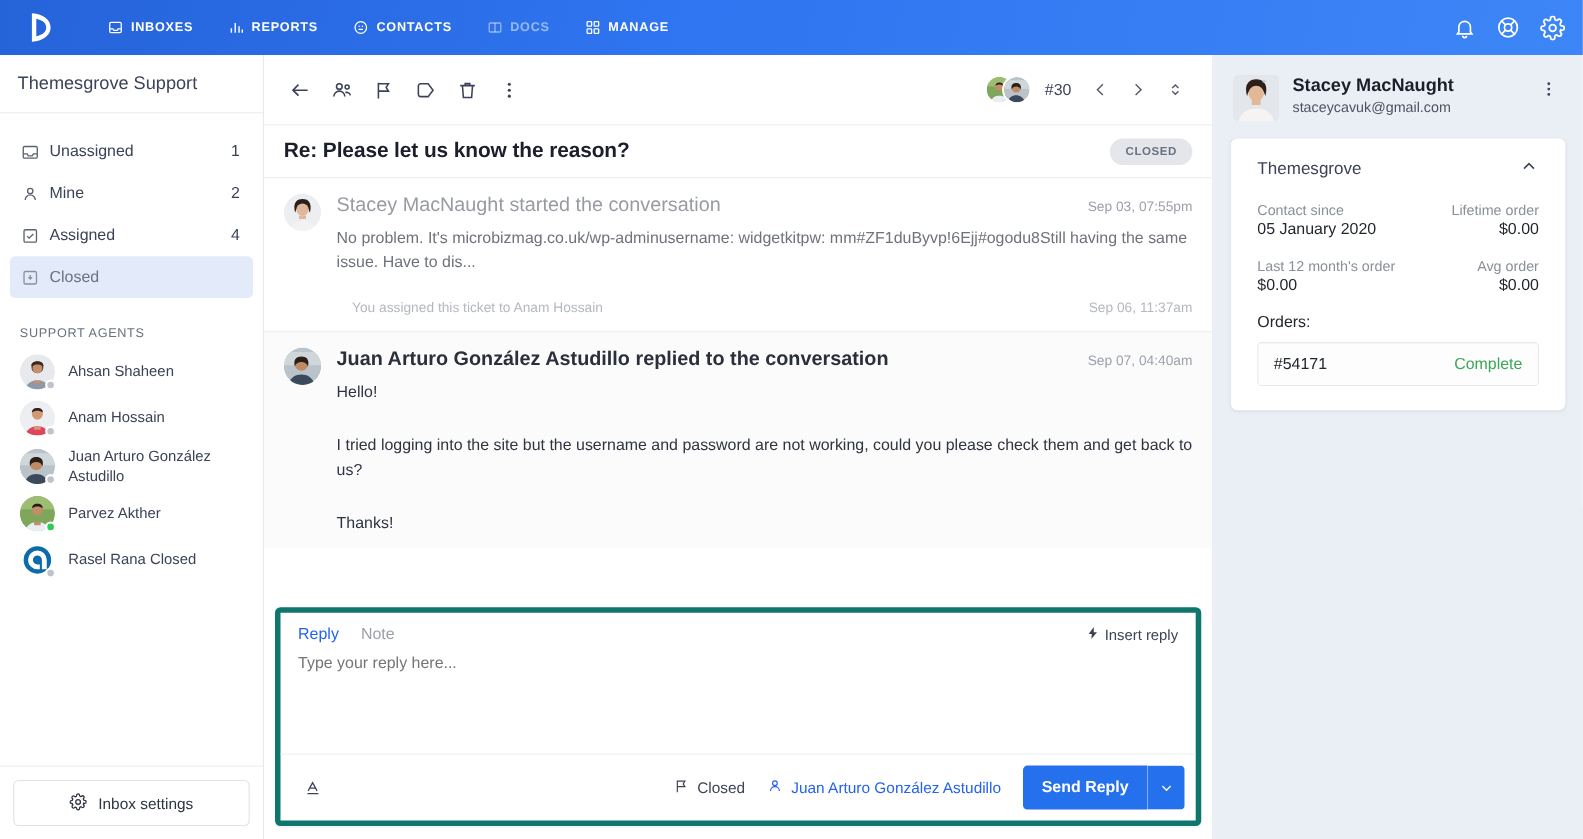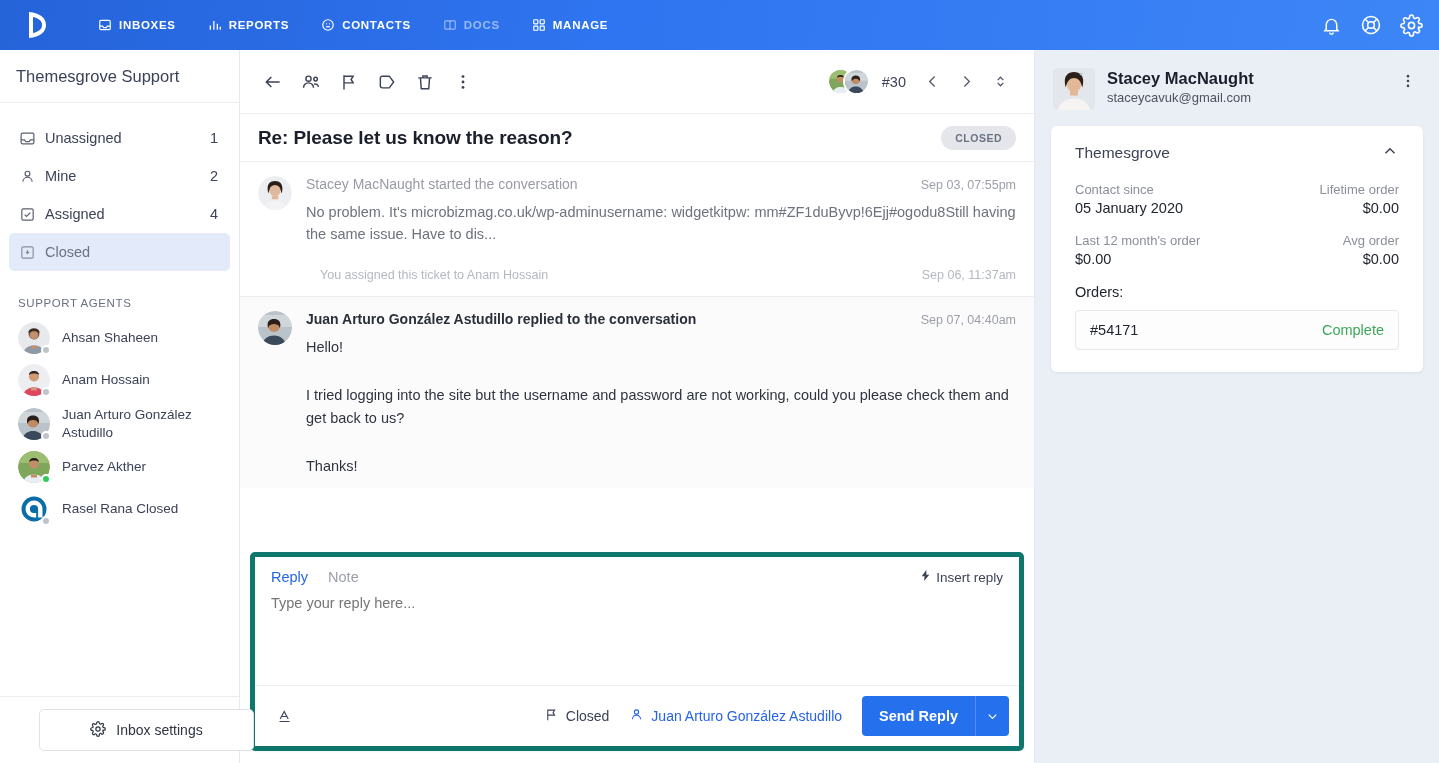--- a/index.html
+++ b/index.html
@@ -94,21 +94,21 @@
   .status-dot.online { background: #2ecc55; }
 
   .sidebar-footer {
     padding: 12px; border-top: 1px solid #ebedf1; background: #fff;
   }
   .inbox-settings-btn {
     width: 100%; height: 42px;
     border: 1px solid #dfe3e8; border-radius: 5px;
     background: #fff; cursor: pointer;
     display: flex; align-items: center; justify-content: center; gap: 10px;
-    font-size: 14px; color: #2e3440; font-family: inherit; margin-left: 27px;
+    font-size: 14px; color: #2e3440; font-family: inherit;
   }
 
   
   .center {
     flex: 1; min-width: 0; display: flex; flex-direction: column;
     background: #ffffff; border-right: 1px solid #e6e9ee;
   }
   .conv-toolbar {
     height: 64px; display: flex; align-items: center;
     padding: 0 18px 0 16px; border-bottom: 1px solid #ebedf1;
@@ -143,21 +143,21 @@
     padding: 6px 14px; border-radius: 12px; font-weight: bold;
   }
 
   .thread { flex: 1; overflow: hidden; }
   .msg { padding: 14px 18px 10px 18px; }
   .msg.alt { background: #fbfbfc; border-top: 1px solid #eceef1; }
   .msg-head { display: flex; align-items: flex-start; gap: 14px; }
   .msg-head .av { width: 34px; height: 34px; flex: none; }
   .msg-body-col { flex: 1; min-width: 0; }
   .msg-titleline { display: flex; align-items: baseline; gap: 10px; }
-  .msg-title { font-size: 14px; color: #989ba4; font-weight: normal; }
+  .msg-title { font-size: 18px; color: #989ba4; font-weight: normal; }
   .msg-title.bold { color: #2a2f3a; font-weight: bold; }
   .msg-time { margin-left: auto; font-size: 12.5px; color: #9ca0aa; white-space: nowrap; }
   .msg-text { margin-top: 9px; font-size: 14.5px; line-height: 1.55; color: #6e727c; }
   .msg-text.dark { color: #2f3440; }
   .msg-text p { margin-bottom: 26px; }
   .msg-text p:last-child { margin-bottom: 0; }
   .msg-event {
     display: flex; align-items: center;
     font-size: 12.5px; color: #b4b8c0;
     padding: 22px 0 4px 62px;
@@ -214,21 +214,21 @@
   }
   .send-caret {
     background: #2570ec; color: #fff; border: none;
     width: 34px; height: 40px; border-radius: 0 4px 4px 0; cursor: pointer;
     display: flex; align-items: center; justify-content: center;
     border-left: 1px solid rgba(255,255,255,0.22);
   }
 
   
   .rightpanel {
-    width: 404px; flex: none;
+    width: 336px; flex: none;
     background: #eaeff5;
     padding: 14px 16px;
     overflow: hidden;
   }
   .contact-head { display: flex; align-items: flex-start; gap: 12px; padding: 4px 2px 0 2px; }
   .contact-avatar {
     width: 42px; height: 42px; border-radius: 5px; overflow: hidden; flex: none;
   }
   .contact-meta { flex: 1; min-width: 0; padding-top: 1px; }
   .contact-name { font-size: 16.5px; font-weight: bold; color: #1b1f2b; }

